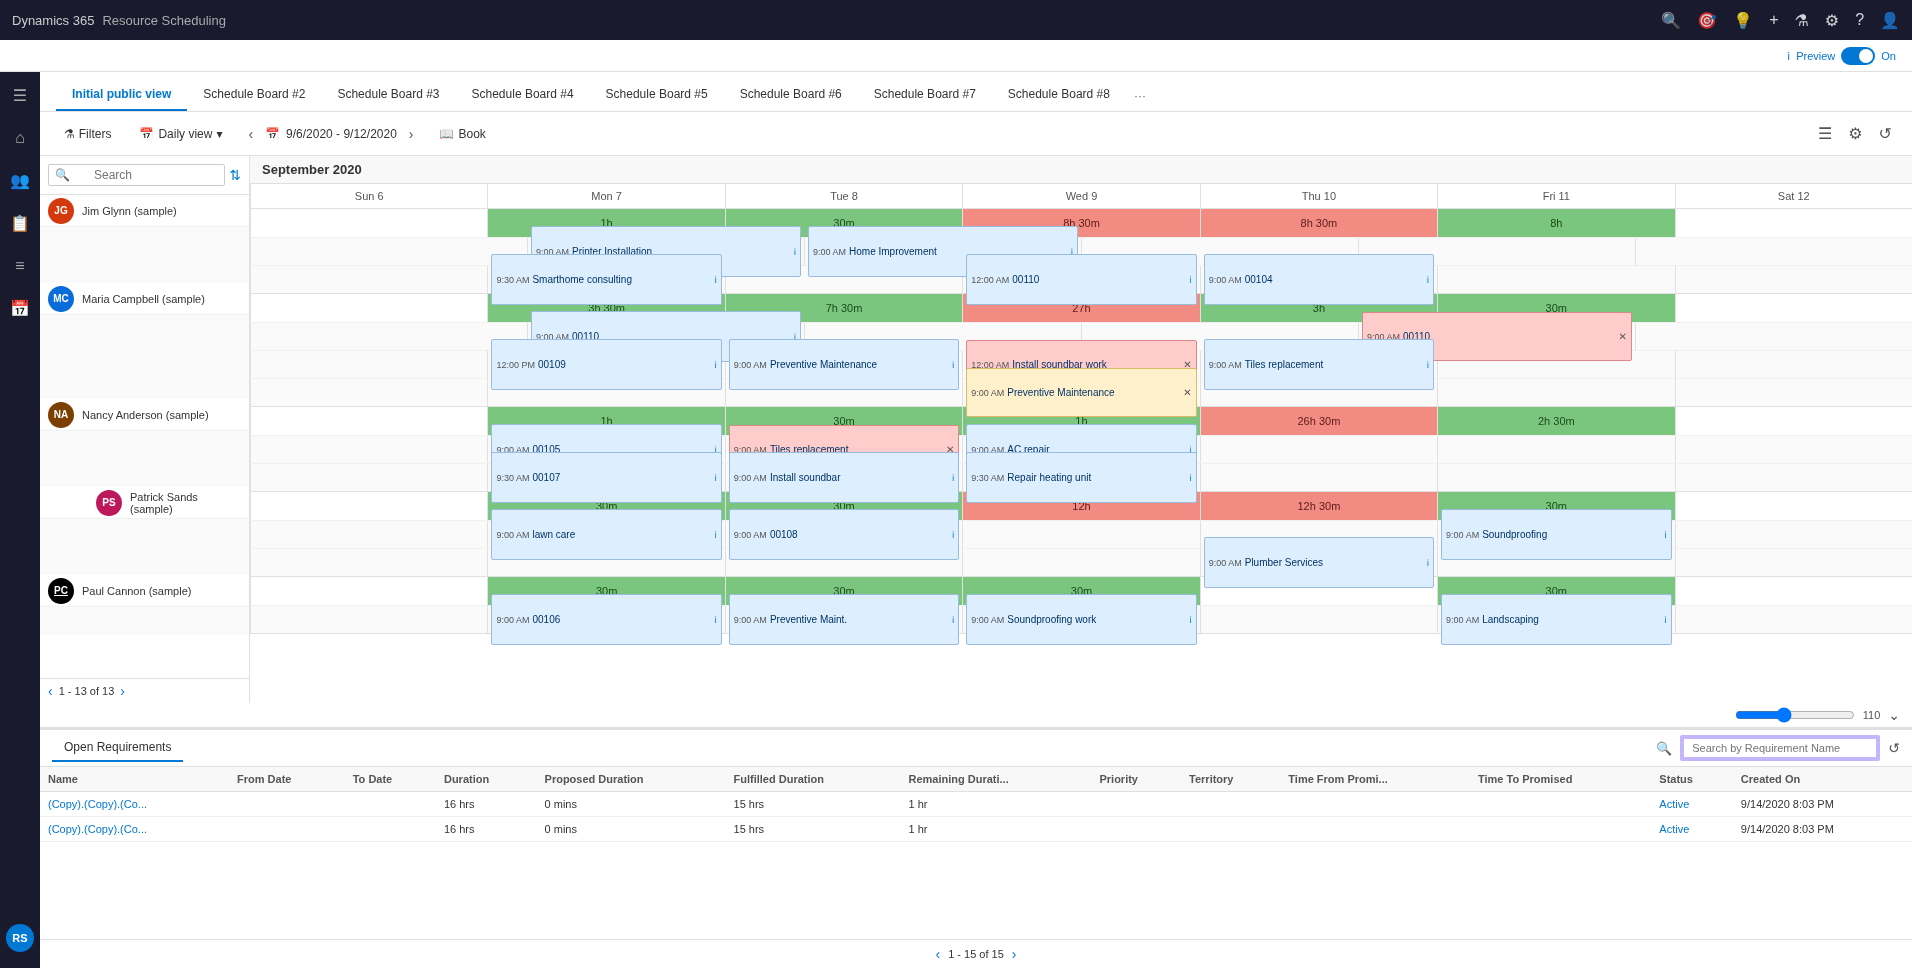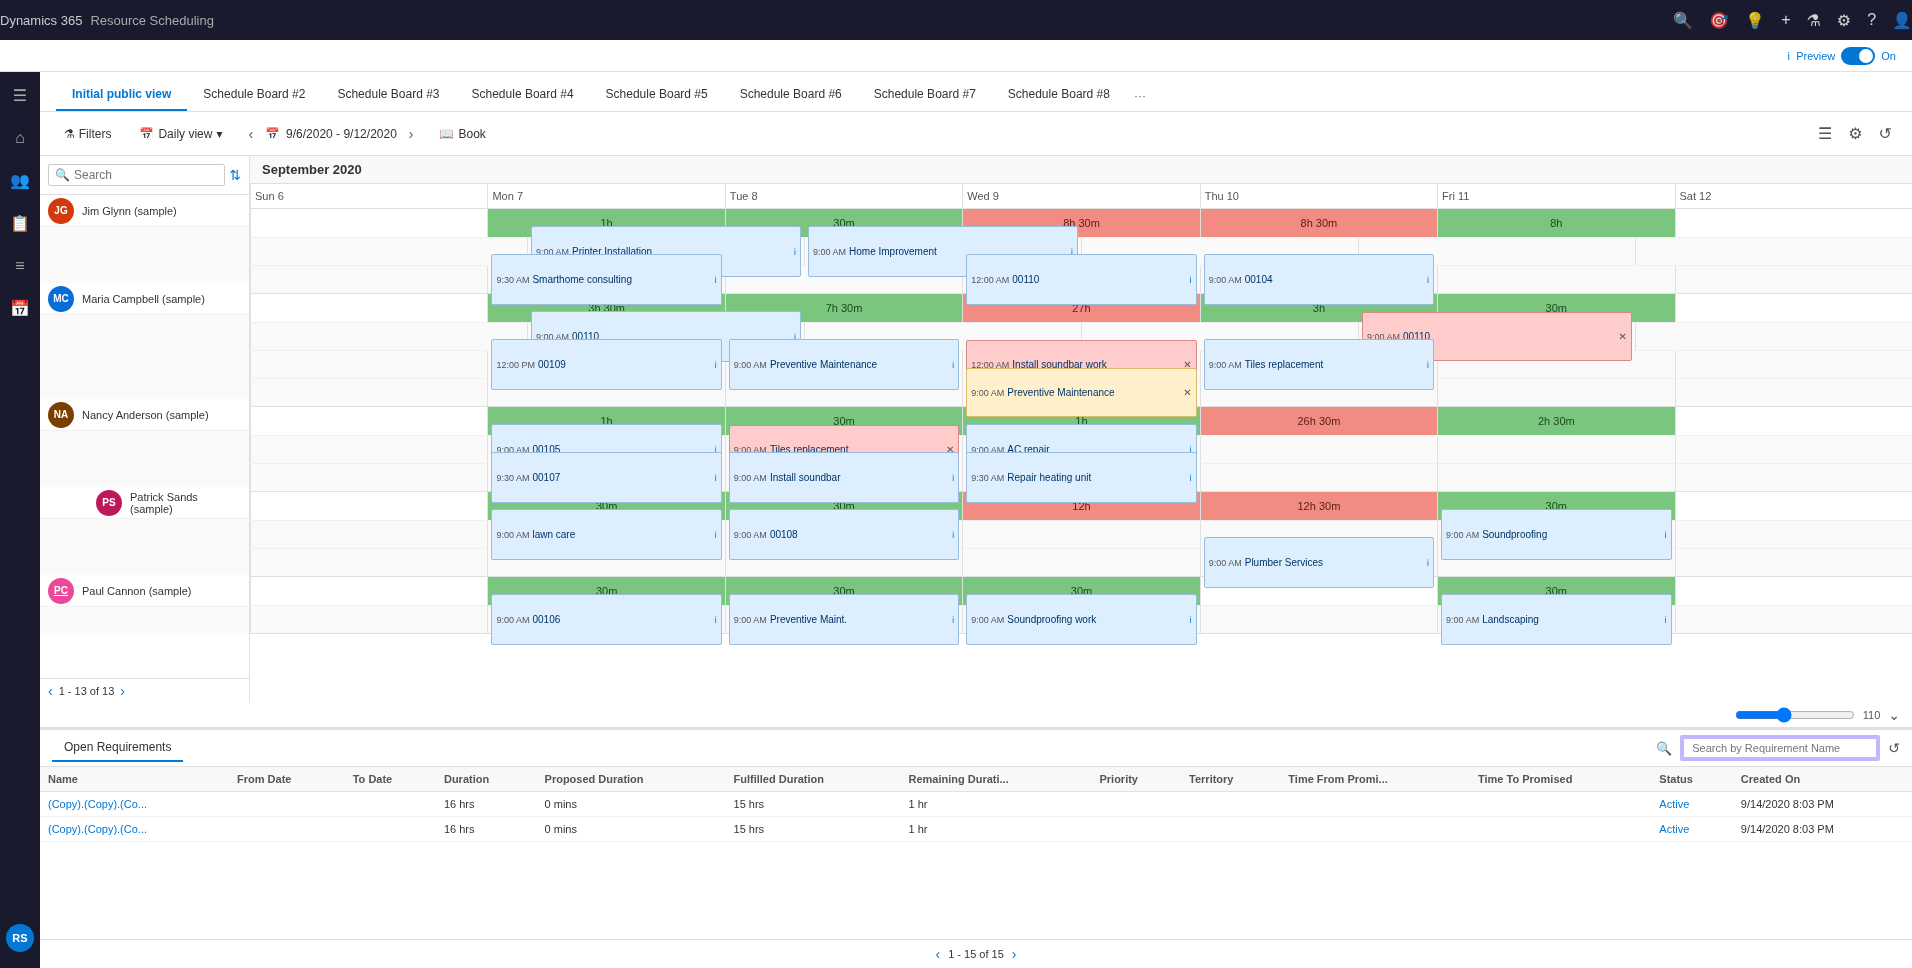--- a/index.html
+++ b/index.html
@@ -4,21 +4,21 @@
   <style>
     * { box-sizing: border-box; margin: 0; padding: 0; font-family: 'Segoe UI', Arial, sans-serif; }
     body { background: #f3f2f1; font-size: 12px; color: #333; overflow: hidden; height: 968px; }
 
     
     .top-bar {
       background: #1a1a2e;
       height: 40px;
       display: flex;
       align-items: center;
-      padding: 0 0;
+      padding: 0 12px;
       gap: 16px;
       position: relative;
     }
     .top-bar-brand { color: white; font-size: 13px; font-weight: 600; display: flex; align-items: center; gap: 8px; }
     .top-bar-brand span { color: #ccc; font-weight: 300; }
     .top-bar-icons { margin-left: auto; display: flex; align-items: center; gap: 16px; color: white; font-size: 16px; }
     .top-bar-icon { cursor: pointer; opacity: 0.8; }
     .toggle-switch { width: 34px; height: 18px; background: #0078d4; border-radius: 9px; position: relative; cursor: pointer; }
     .toggle-knob { width: 14px; height: 14px; background: white; border-radius: 50%; position: absolute; right: 2px; top: 2px; }
 
@@ -124,21 +124,21 @@
     .search-input-wrap {
       flex: 1;
       display: flex;
       align-items: center;
       border: 1px solid #ccc;
       border-radius: 2px;
       padding: 3px 6px;
       background: white;
       gap: 4px;
     }
-    .search-input { border: none; outline: none; font-size: 12px; width: 100%; background: transparent; }
+    .search-input { border: none; outline: none; font-size: 12px; width: 100%; background: transparent; margin-left: 20px; }
     .sort-icon { color: #0078d4; cursor: pointer; font-size: 14px; }
     .resource-list { flex: 1; overflow-y: auto; }
     .resource-item {
       display: flex;
       align-items: center;
       gap: 8px;
       padding: 6px 8px;
       border-bottom: 1px solid #f0f0f0;
       cursor: pointer;
       height: 32px;
@@ -167,21 +167,21 @@
     .month-label {
       padding: 6px 12px;
       font-size: 13px;
       font-weight: 600;
       background: #f8f8f8;
       border-bottom: 1px solid #e0e0e0;
       color: #333;
     }
     .day-header {
       flex: 1;
-      text-align: left;
+      text-align: center;
       padding: 6px 4px;
       font-size: 11px;
       color: #555;
       border-left: 1px solid #e0e0e0;
     }
 
     
     .resource-row { border-bottom: 1px solid #e0e0e0; }
     .resource-summary-row {
       display: flex;
@@ -439,21 +439,21 @@
               <div class="resource-avatar" style="background:#7b3f00;">NA</div>
               <span class="resource-name">Nancy Anderson (sample)</span>
             </div>
             <div style="height:56px; background:#fafafa;"></div>
             <div class="resource-item">
               <div class="resource-avatar" style="background:#be185d;margin-left:48px;">PS</div>
               <span class="resource-name">Patrick Sands (sample)</span>
             </div>
             <div style="height:56px; background:#fafafa;"></div>
             <div class="resource-item">
-              <div class="resource-avatar" style="background:#ec4899;text-decoration:underline;">PC</div>
+              <div class="resource-avatar" style="background:#000000;text-decoration:underline;">PC</div>
               <span class="resource-name">Paul Cannon (sample)</span>
             </div>
             <div style="height:28px; background:#fafafa;"></div>
           </div>
 
           <div class="resource-pagination">
             <span class="pagination-arrow">‹</span>
             <span>1 - 13 of 13</span>
             <span class="pagination-arrow">›</span>
           </div>

